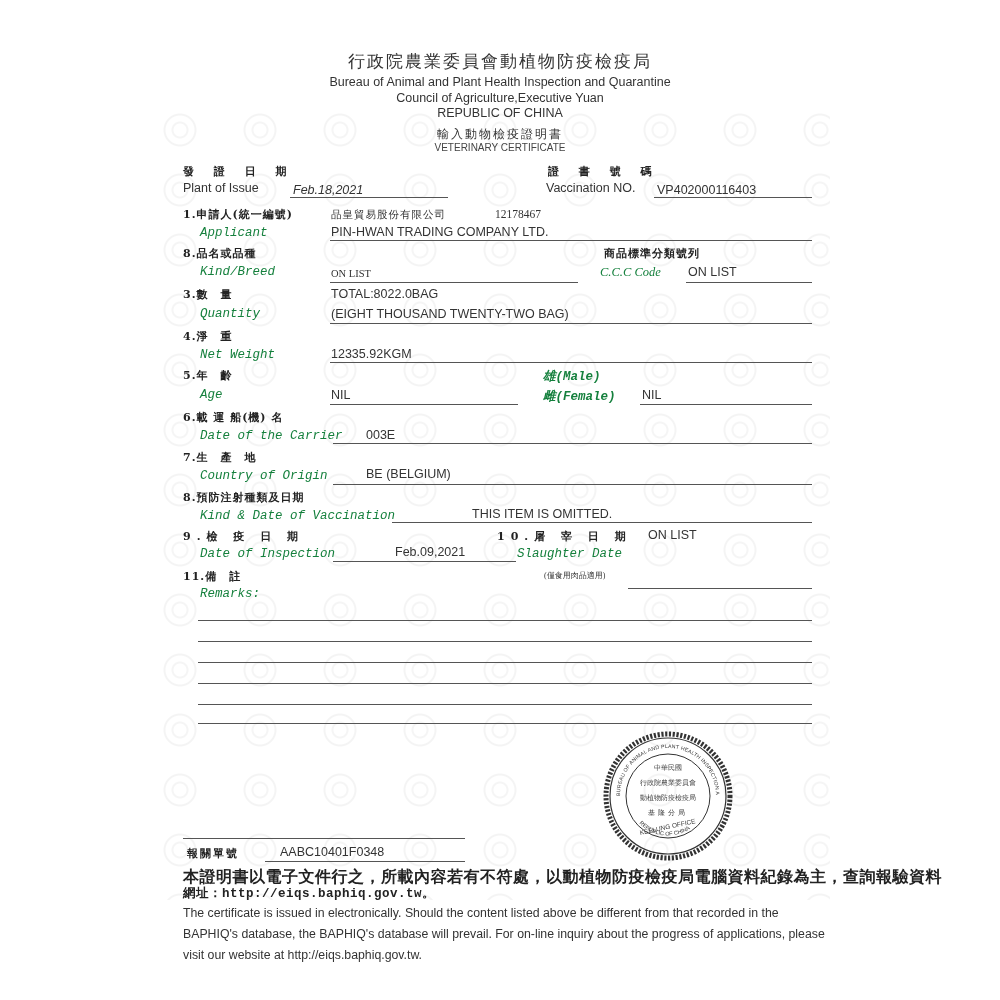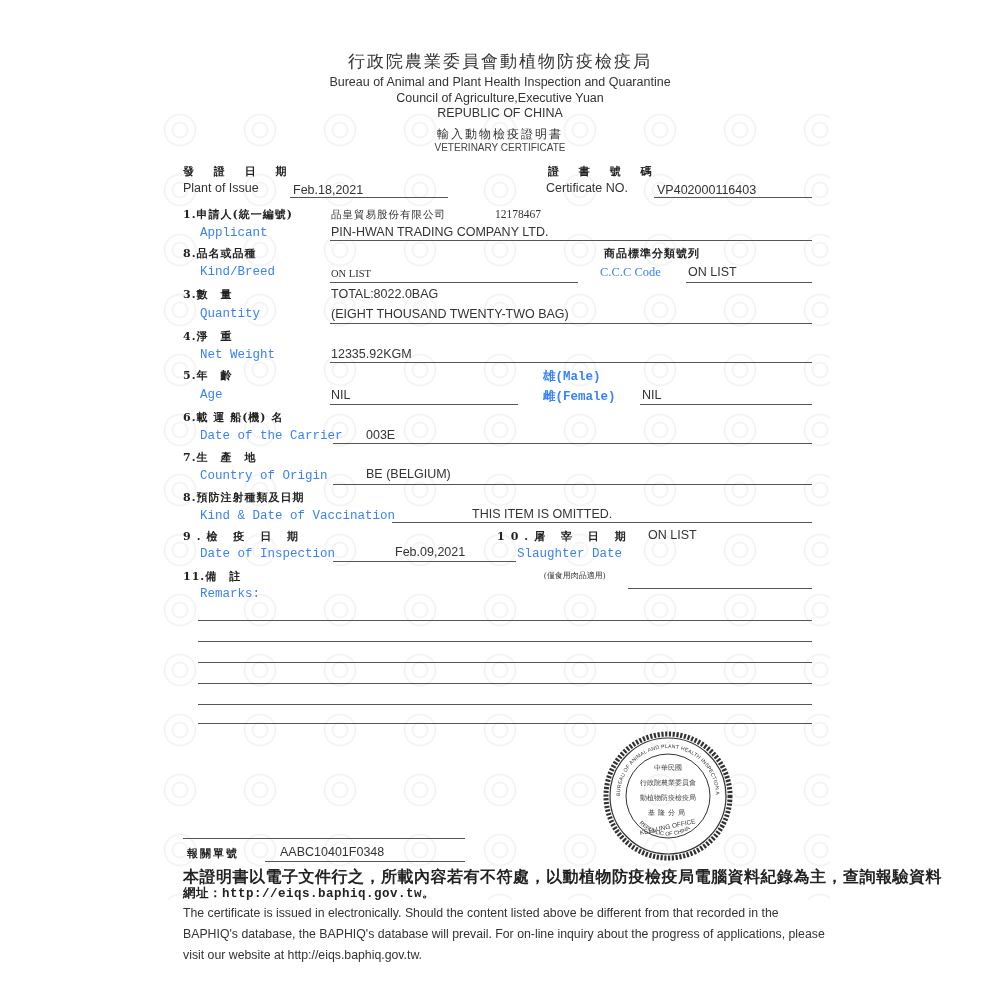--- a/index.html
+++ b/index.html
@@ -16,21 +16,21 @@
     background-size:80px 60px;
     pointer-events:none;
   }
   .abs { position:absolute; white-space:nowrap; }
   .hdr { left:0; width:1000px; text-align:center; }
   .h-zh { top:50px; font-family:"DejaVu Serif", serif; font-size:17px; letter-spacing:2px; color:#333; }
   .h-en { font-size:12.5px; color:#333; }
   .h-cert-zh { top:126px; font-family:"DejaVu Serif", serif; font-size:12px; letter-spacing:2px; color:#333; }
   .h-cert-en { top:142px; font-size:10px; color:#444; }
   .zh { font-family:"DejaVu Serif", serif; font-size:11px; font-weight:bold; color:#222; letter-spacing:1px; }
-  .lab { font-family:"Liberation Mono", monospace; font-size:12.5px; color:#3b82f6; }
+  .lab { font-family:"Liberation Mono", monospace; font-size:12.5px; color:#15803d;font-style:italic; }
   .val { font-family:"Liberation Sans", sans-serif; font-size:12.5px; color:#333; }
   .valm { font-family:"Liberation Serif", serif; font-size:10.5px; color:#333; }
   .line { position:absolute; height:0; border-top:1.2px solid #555; }
   .small-zh { font-family:Liberation Serif, serif; font-size:8px; color:#333; }
   .seal { position:absolute; left:600px; top:728px; width:136px; height:136px; }
   .foot-zh { font-family:"DejaVu Serif", serif; font-size:16px; font-weight:bold; color:#222; letter-spacing:0.5px; }
   .foot-en { font-size:12.3px; color:#333; line-height:21px; width:650px; white-space:normal; }
 </style>
 </head>
 <body>
@@ -39,25 +39,25 @@
 
 <div class="abs hdr h-zh">行政院農業委員會動植物防疫檢疫局</div>
 <div class="abs hdr h-en" style="top:75px;">Bureau of Animal and Plant Health Inspection and Quarantine</div>
 <div class="abs hdr h-en" style="top:91px;">Council of Agriculture,Executive Yuan</div>
 <div class="abs hdr h-en" style="top:106px;">REPUBLIC OF CHINA</div>
 <div class="abs hdr h-cert-zh">輸入動物檢疫證明書</div>
 <div class="abs hdr h-cert-en">VETERINARY CERTIFICATE</div>
 
 <div class="abs zh" style="left:183px;top:164px;letter-spacing:8px;">發 證 日 期</div>
 <div class="abs val" style="left:183px;top:181px;font-size:12.5px;">Plant of Issue</div>
-<div class="abs val" style="left:293px;top:183px;">Feb.18,2021</div>
+<div class="abs val" style="left:293px;top:183px;font-style:italic;">Feb.18,2021</div>
 <div class="line" style="left:290px;top:197px;width:158px;"></div>
 
 <div class="abs zh" style="left:548px;top:164px;letter-spacing:8px;">證 書 號 碼</div>
-<div class="abs val" style="left:546px;top:181px;">Certificate NO.</div>
+<div class="abs val" style="left:546px;top:181px;">Vaccination NO.</div>
 <div class="abs val" style="left:657px;top:183px;">VP402000116403</div>
 <div class="line" style="left:654px;top:197px;width:158px;"></div>
 
 <div class="abs zh" style="left:183px;top:207px;">1.申請人(統一編號)</div>
 <div class="abs lab" style="left:200px;top:226px;">Applicant</div>
 <div class="abs" style="left:331px;top:208px;font-family:'DejaVu Serif',serif;font-size:10.5px;color:#333;letter-spacing:1px;">品皇貿易股份有限公司</div>
 <div class="abs valm" style="left:495px;top:208px;font-size:11.5px;">12178467</div>
 <div class="abs val" style="left:331px;top:225px;">PIN-HWAN TRADING COMPANY LTD.</div>
 <div class="line" style="left:330px;top:240px;width:482px;"></div>
 

